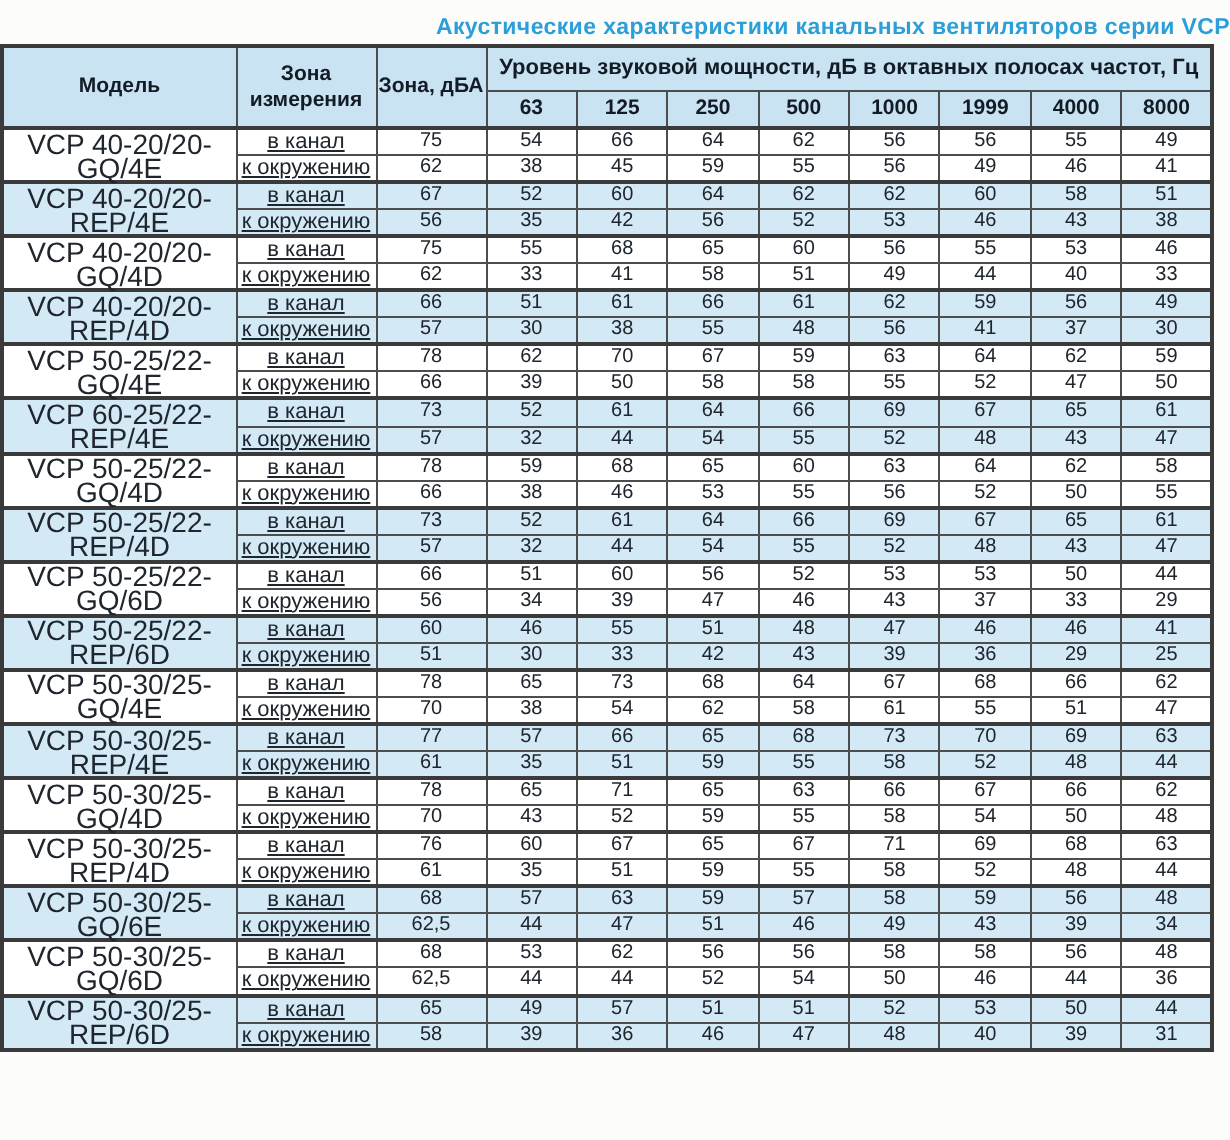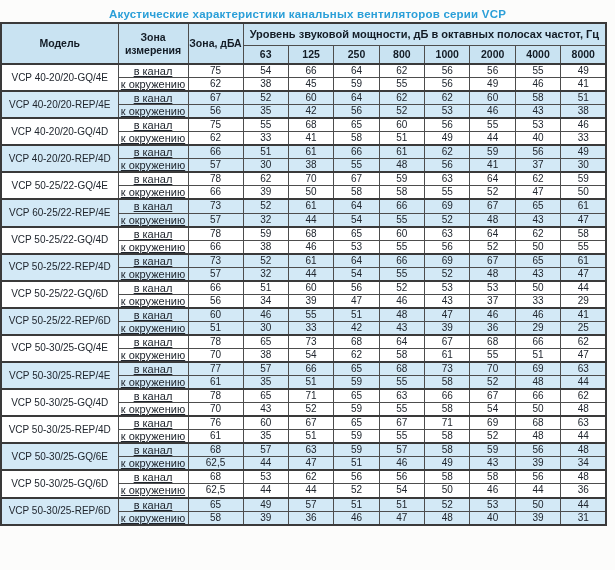--- a/index.html
+++ b/index.html
@@ -13,21 +13,21 @@
   html, body {
     margin: 0; padding: 0;
     width: 615px; height: 570px;
     background: #fcfcfb;
     font-family: "Liberation Sans", sans-serif;
   }
   .page { width: 615px; height: 570px; overflow: hidden; }
   .title {
     height: 22px;
     padding-top: 8px;
-    text-align: center;
+    text-align: right;
     font-size: 11.5px;
     font-weight: bold;
     letter-spacing: 0.2px;
     color: var(--accent);
   }
   table.acoustics {
     width: 605px;
     margin-left: 0;
     border-collapse: collapse;
     table-layout: fixed;
@@ -49,21 +49,21 @@
   thead tr.head-top th { height: 22px; }
   thead th.freq-h { height: 19px; font-size: 10.5px; }
   thead th.model-h, thead th.zone-h, thead th.total-h { font-size: 10.5px; }
   tbody td {
     height: 13.55px;
     font-size: 10px;
     line-height: 12px;
     color: var(--text);
     background: #ffffff;
   }
-  tbody td.model-cell { font-size: 10px; }
+  tbody td.model-cell { font-size: 14px; }
   tbody td.zone-cell { font-size: 11px; text-decoration: underline; }
   tbody tr.alt td { background: var(--row-alt-bg); }
   tbody tr.group-start td { border-top: 2px solid #3a3a3a; }
 </style>
 </head>
 <body>
 
 <div class="page">
   <div class="title">Акустические характеристики канальных вентиляторов  серии VCP</div>
 
@@ -85,23 +85,23 @@
       <tr class="head-top">
         <th rowspan="2" class="model-h">Модель</th>
         <th rowspan="2" class="zone-h">Зона измерения</th>
         <th rowspan="2" class="total-h">Зона, дБА</th>
         <th colspan="8" class="octave-h">Уровень звуковой мощности, дБ в октавных полосах частот, Гц</th>
       </tr>
       <tr class="head-freq">
         <th class="freq-h">63</th>
         <th class="freq-h">125</th>
         <th class="freq-h">250</th>
-        <th class="freq-h">800</th>
+        <th class="freq-h">500</th>
         <th class="freq-h">1000</th>
-        <th class="freq-h">2000</th>
+        <th class="freq-h">1999</th>
         <th class="freq-h">4000</th>
         <th class="freq-h">8000</th>
       </tr>
     </thead>
     <tbody>
         <tr class="group-start">
           <td class="model-cell" rowspan="2">VCP 40-20/20-GQ/4E</td>
           <td class="zone-cell">в канал</td>
           <td>75</td>
           <td>54</td>

